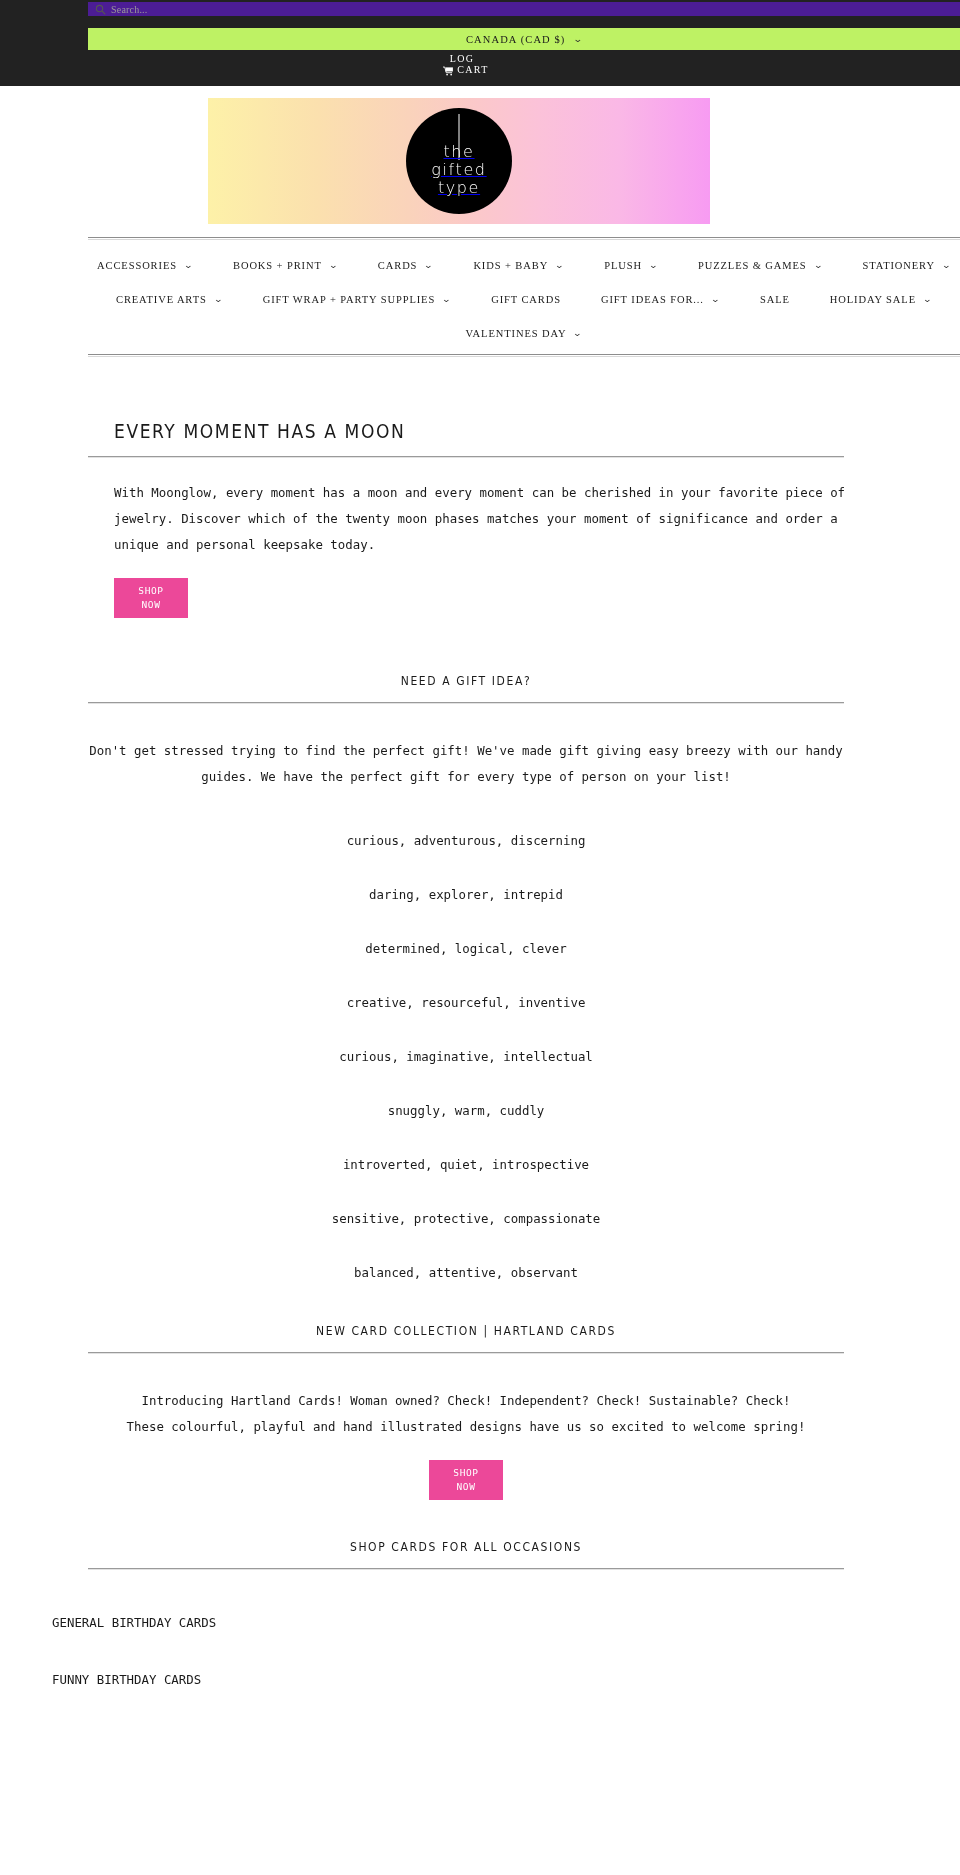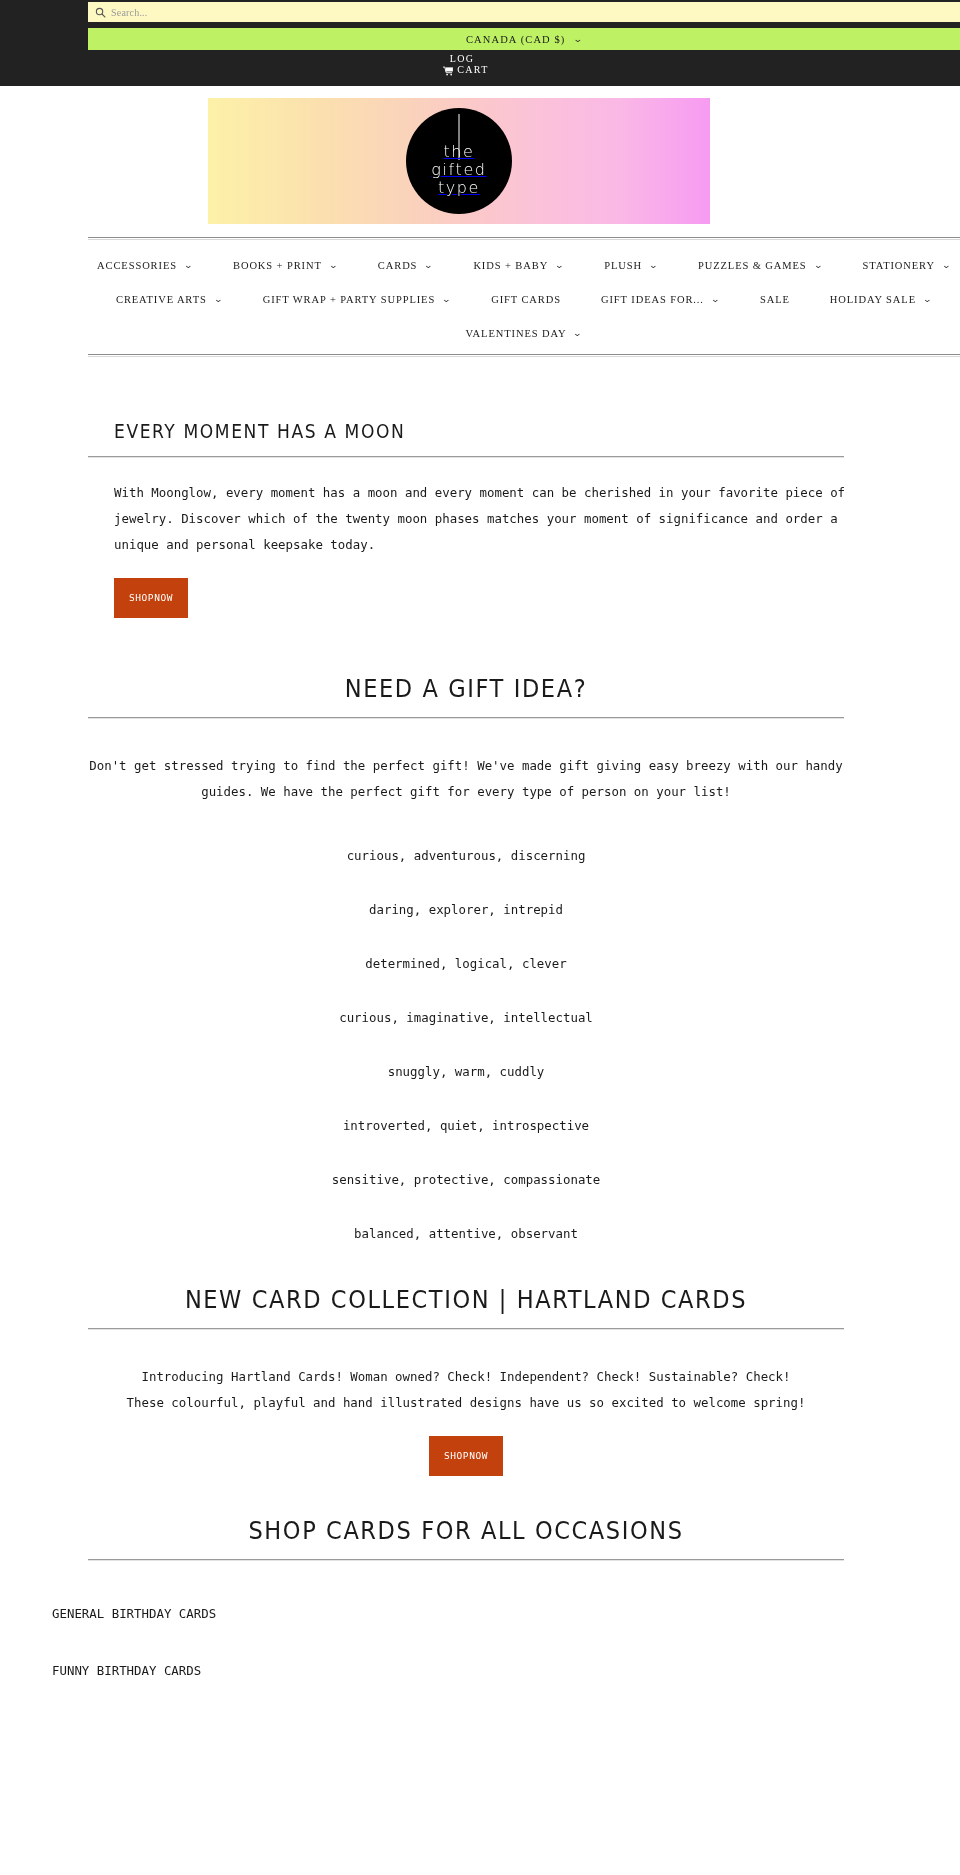--- a/index.html
+++ b/index.html
@@ -23,22 +23,22 @@
     top: 0; left: 0;
     width: 960px;
     height: 86px;
     background: #222222;
   }
   .search-wrap {
     position: absolute;
     top: 2px;
     left: 88px;
     width: 872px;
-    height: 20px;
-    background: #fef9c3;
+    height: 14px;
+    background: #4c1d95;
     display: flex;
     align-items: center;
     padding-left: 7px;
   }
   .search-icon {
     width: 11px; height: 11px;
     flex: 0 0 auto;
     margin-right: 5px;
     position: relative;
     top: 0px;
@@ -218,21 +218,21 @@
     font-family: "DejaVu Sans Condensed", "Liberation Sans", sans-serif;
     font-size: 19px;
     font-weight: 400;
     letter-spacing: 1.6px;
     color: #1a1a1a;
     margin: 0 0 0 114px;
     padding: 0;
   }
   h2.sec-title-center {
     font-family: "DejaVu Sans Condensed", "Liberation Sans", sans-serif;
-    font-size: 25px;
+    font-size: 12px;
     font-weight: 400;
     letter-spacing: 1.6px;
     color: #1a1a1a;
     margin: 0;
     padding: 0;
     text-align: center;
   }
   .hr-sec {
     border: 0;
     border-top: 1px solid #9a9a9a;
@@ -251,24 +251,24 @@
   p.body-left {
     margin: 22px 0 0 114px;
     width: 760px;
   }
   p.body-center {
     text-align: center;
     margin: 34px 88px 0 88px;
   }
   .shop-btn {
     display: inline-flex;
-    flex-direction: row;
+    flex-direction: column;
     align-items: center;
     justify-content: center;
-    background: #c2410c;
+    background: #ec4899;
     color: #ffffff;
     text-decoration: none;
     width: 74px;
     height: 40px;
     font-family: "DejaVu Sans Mono", "Liberation Mono", monospace;
     font-size: 9.5px;
     line-height: 14px;
     letter-spacing: .6px;
     border: none;
     cursor: pointer;
@@ -432,20 +432,21 @@
 
   <section class="section">
     <h2 class="sec-title-center">NEED A GIFT IDEA?</h2>
     <hr class="hr-sec">
     <p class="body-copy body-center">Don't get stressed trying to find the perfect gift! We've made gift giving easy breezy with our handy guides. We have the perfect gift for every type of person on your list!</p>
     <div class="sp-24"></div>
     <ul class="trait-list" id="trait-list">
         <li class="trait-item"><a href="#">curious, adventurous, discerning</a></li>
         <li class="trait-item"><a href="#">daring, explorer, intrepid</a></li>
         <li class="trait-item"><a href="#">determined, logical, clever</a></li>
+        <li class="trait-item"><a href="#">creative, resourceful, inventive</a></li>
         <li class="trait-item"><a href="#">curious, imaginative, intellectual</a></li>
         <li class="trait-item"><a href="#">snuggly, warm, cuddly</a></li>
         <li class="trait-item"><a href="#">introverted, quiet, introspective</a></li>
         <li class="trait-item"><a href="#">sensitive, protective, compassionate</a></li>
         <li class="trait-item"><a href="#">balanced, attentive, observant</a></li>
       </ul>
   </section>
 
   <div class="sp-24"></div>
 

